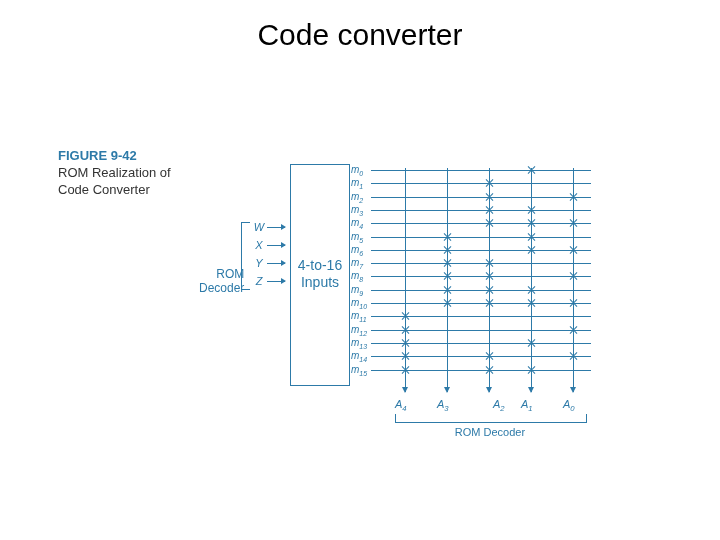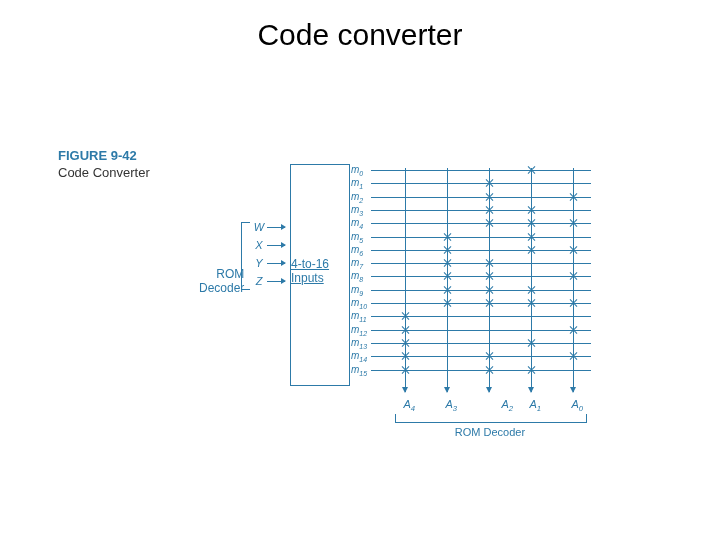--- a/index.html
+++ b/index.html
@@ -91,24 +91,24 @@
     top: 14px;
     width: 58px;
     height: 220px;
     border: 1px solid #2d7aa8;
     background: #fff;
   }
   .decoder-text {
     position: absolute;
     left: 0; top: 92px;
     width: 100%;
-    color: #2d7aa8;
-    font-size: 12px;
+    text-align: center;
+    color: #2d7aa8;
+    font-size: 14px;
     line-height: 1.2;
-    text-decoration: underline;
   }
   .mlabel {
     position: absolute;
     left: 126px;
     font-size: 10px;
     color: #2d7aa8;
     font-style: italic;
     width: 20px;
   }
   .mline {
@@ -150,21 +150,21 @@
   }
   .cross:before { transform: rotate(45deg); }
   .cross:after { transform: rotate(-45deg); }
   .outlabel {
     position: absolute;
     top: 248px;
     font-size: 11px;
     font-style: italic;
     color: #2d7aa8;
     width: 20px;
-    text-align: right;
+    text-align: left;
   }
   .rom-out-brace {
     position: absolute;
     left: 170px;
     top: 264px;
     width: 190px;
     height: 8px;
     border-bottom: 1px solid #2d7aa8;
     border-left: 1px solid #2d7aa8;
     border-right: 1px solid #2d7aa8;
@@ -180,20 +180,21 @@
   }
   sub { font-size: 0.7em; }
 </style>
 </head>
 <body>
 
 <div class="title">Code converter</div>
 
 <div class="fig-label">
   <div class="fig-num">FIGURE 9-42</div>
+  <div class="fig-caption">ROM Realization of</div>
   <div class="fig-caption">Code Converter</div>
 </div>
 
 <div class="diagram">
 
   <div class="rom-inputs-label">
     <span>ROM</span><br>
     <span>Decoder</span>
   </div>
   <div class="bracket-in"></div>

